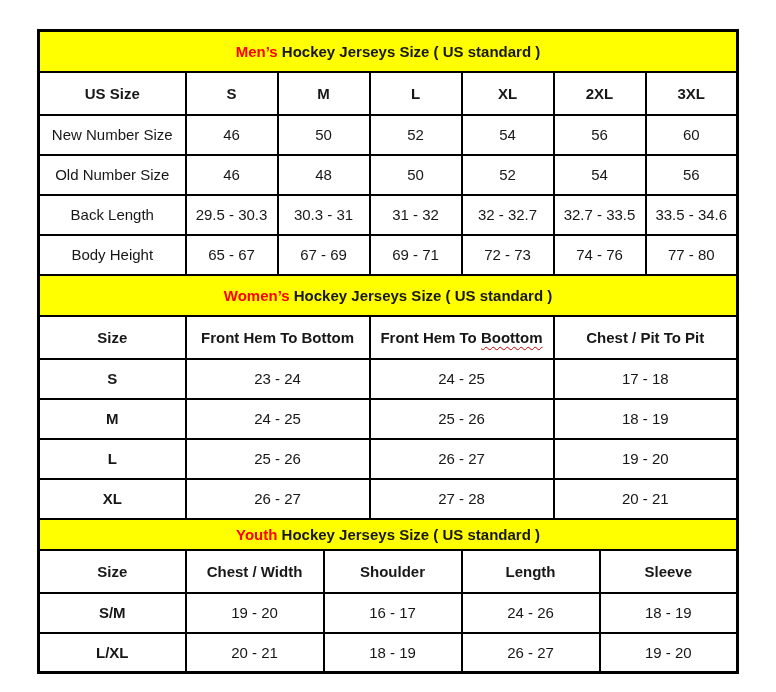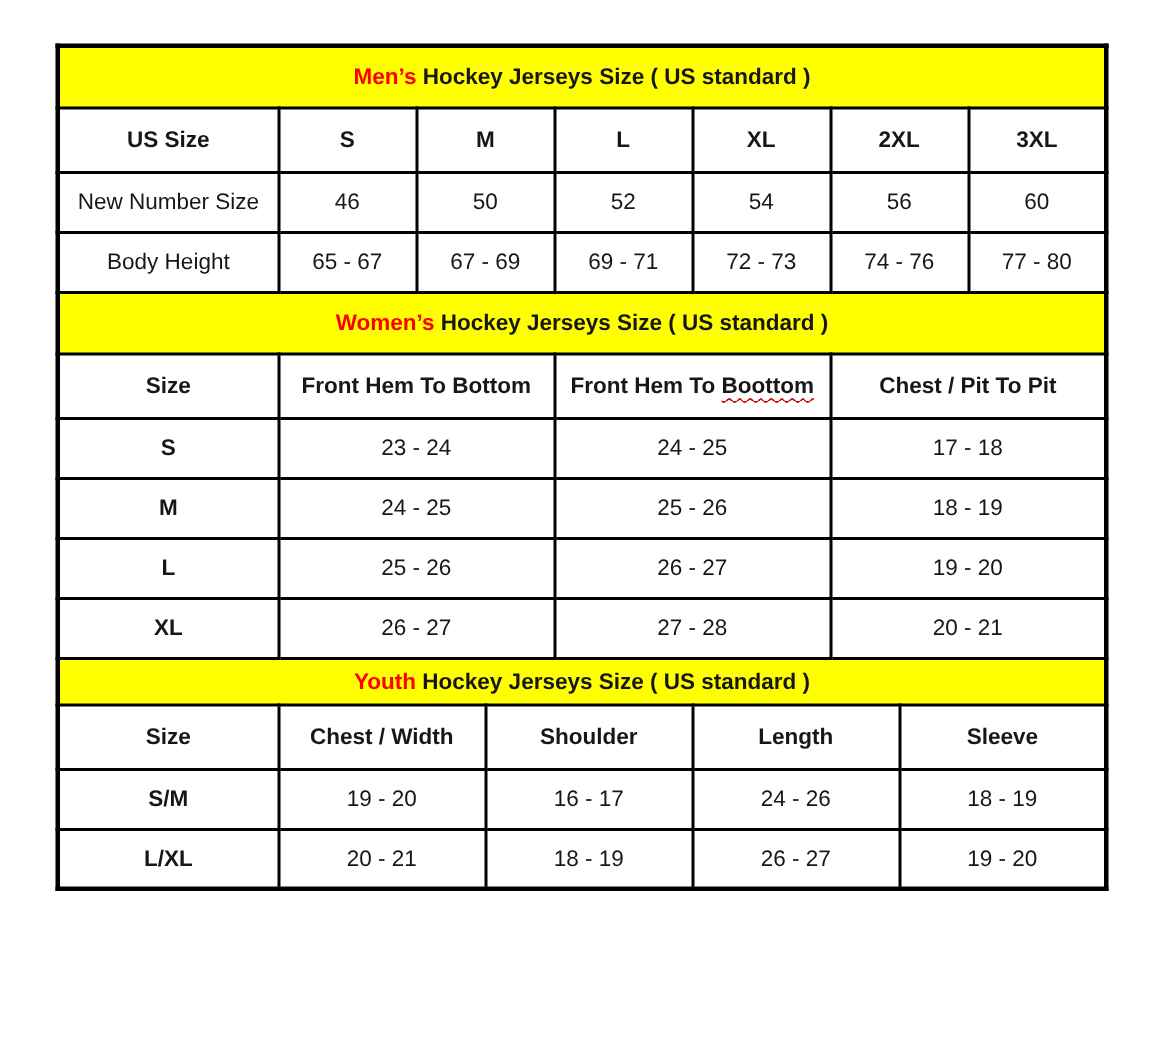--- a/index.html
+++ b/index.html
@@ -113,22 +113,40 @@
       <tr class="row">
         <td class="lbl">New Number Size</td>
         <td class="val" colspan="2">46</td>
         <td class="val" colspan="2">50</td>
         <td class="val" colspan="2">52</td>
         <td class="val" colspan="2">54</td>
         <td class="val" colspan="2">56</td>
         <td class="val" colspan="2">60</td>
       </tr>
 
-
-
+      <tr class="row">
+        <td class="lbl">Old Number Size</td>
+        <td class="val" colspan="2">46</td>
+        <td class="val" colspan="2">48</td>
+        <td class="val" colspan="2">50</td>
+        <td class="val" colspan="2">52</td>
+        <td class="val" colspan="2">54</td>
+        <td class="val" colspan="2">56</td>
+      </tr>
+
+
+      <tr class="row">
+        <td class="lbl">Back Length</td>
+        <td class="val" colspan="2">29.5 - 30.3</td>
+        <td class="val" colspan="2">30.3 - 31</td>
+        <td class="val" colspan="2">31 - 32</td>
+        <td class="val" colspan="2">32 - 32.7</td>
+        <td class="val" colspan="2">32.7 - 33.5</td>
+        <td class="val" colspan="2">33.5 - 34.6</td>
+      </tr>
 
       <tr class="row">
         <td class="lbl">Body Height</td>
         <td class="val" colspan="2">65 - 67</td>
         <td class="val" colspan="2">67 - 69</td>
         <td class="val" colspan="2">69 - 71</td>
         <td class="val" colspan="2">72 - 73</td>
         <td class="val" colspan="2">74 - 76</td>
         <td class="val" colspan="2">77 - 80</td>
       </tr>

